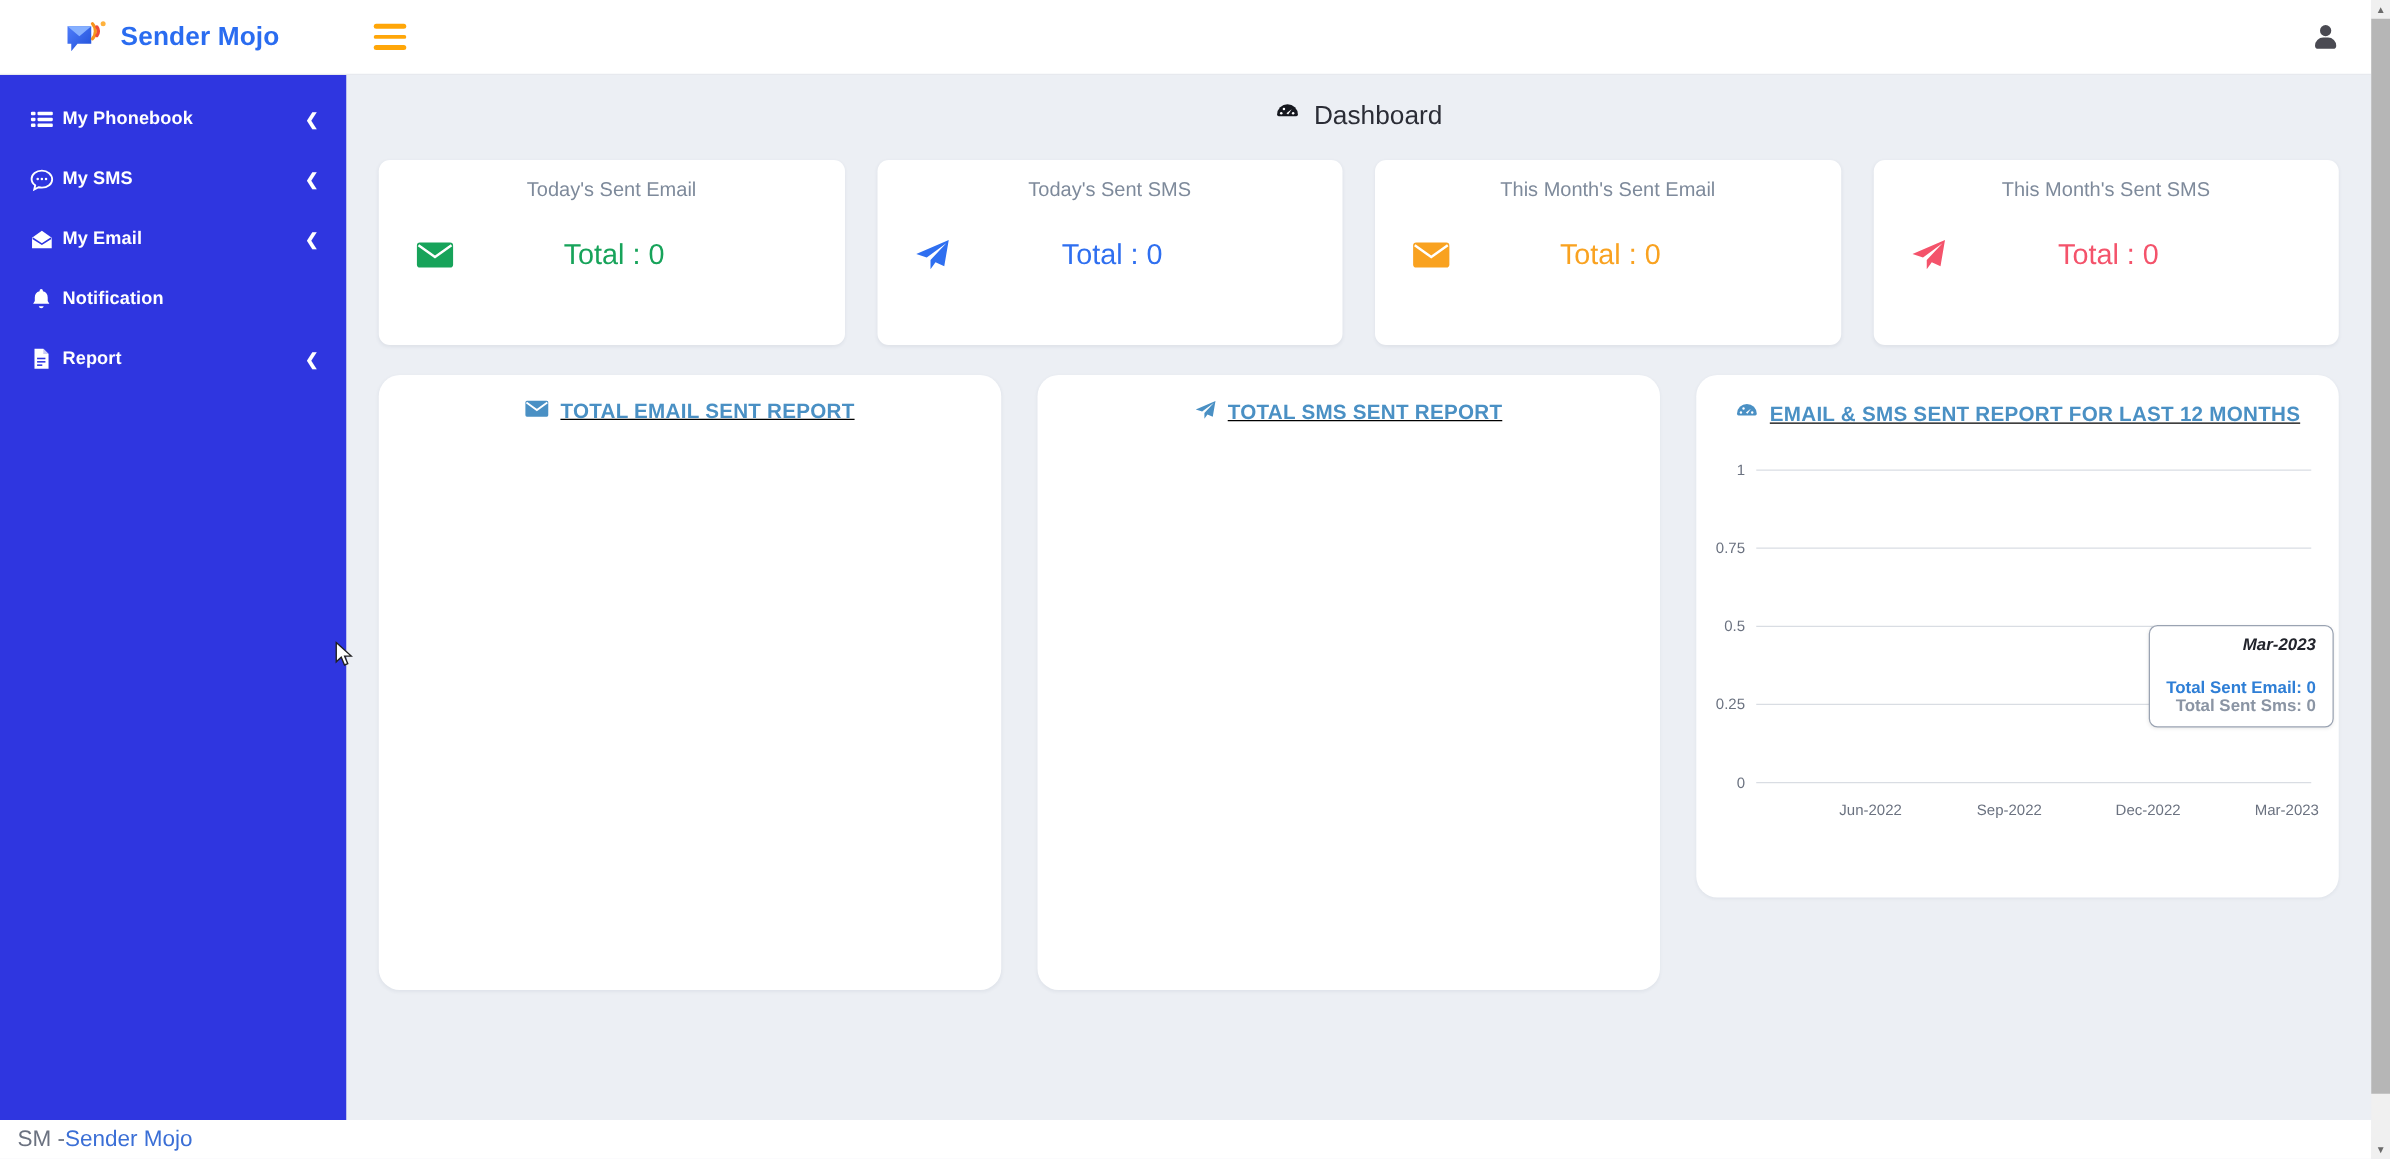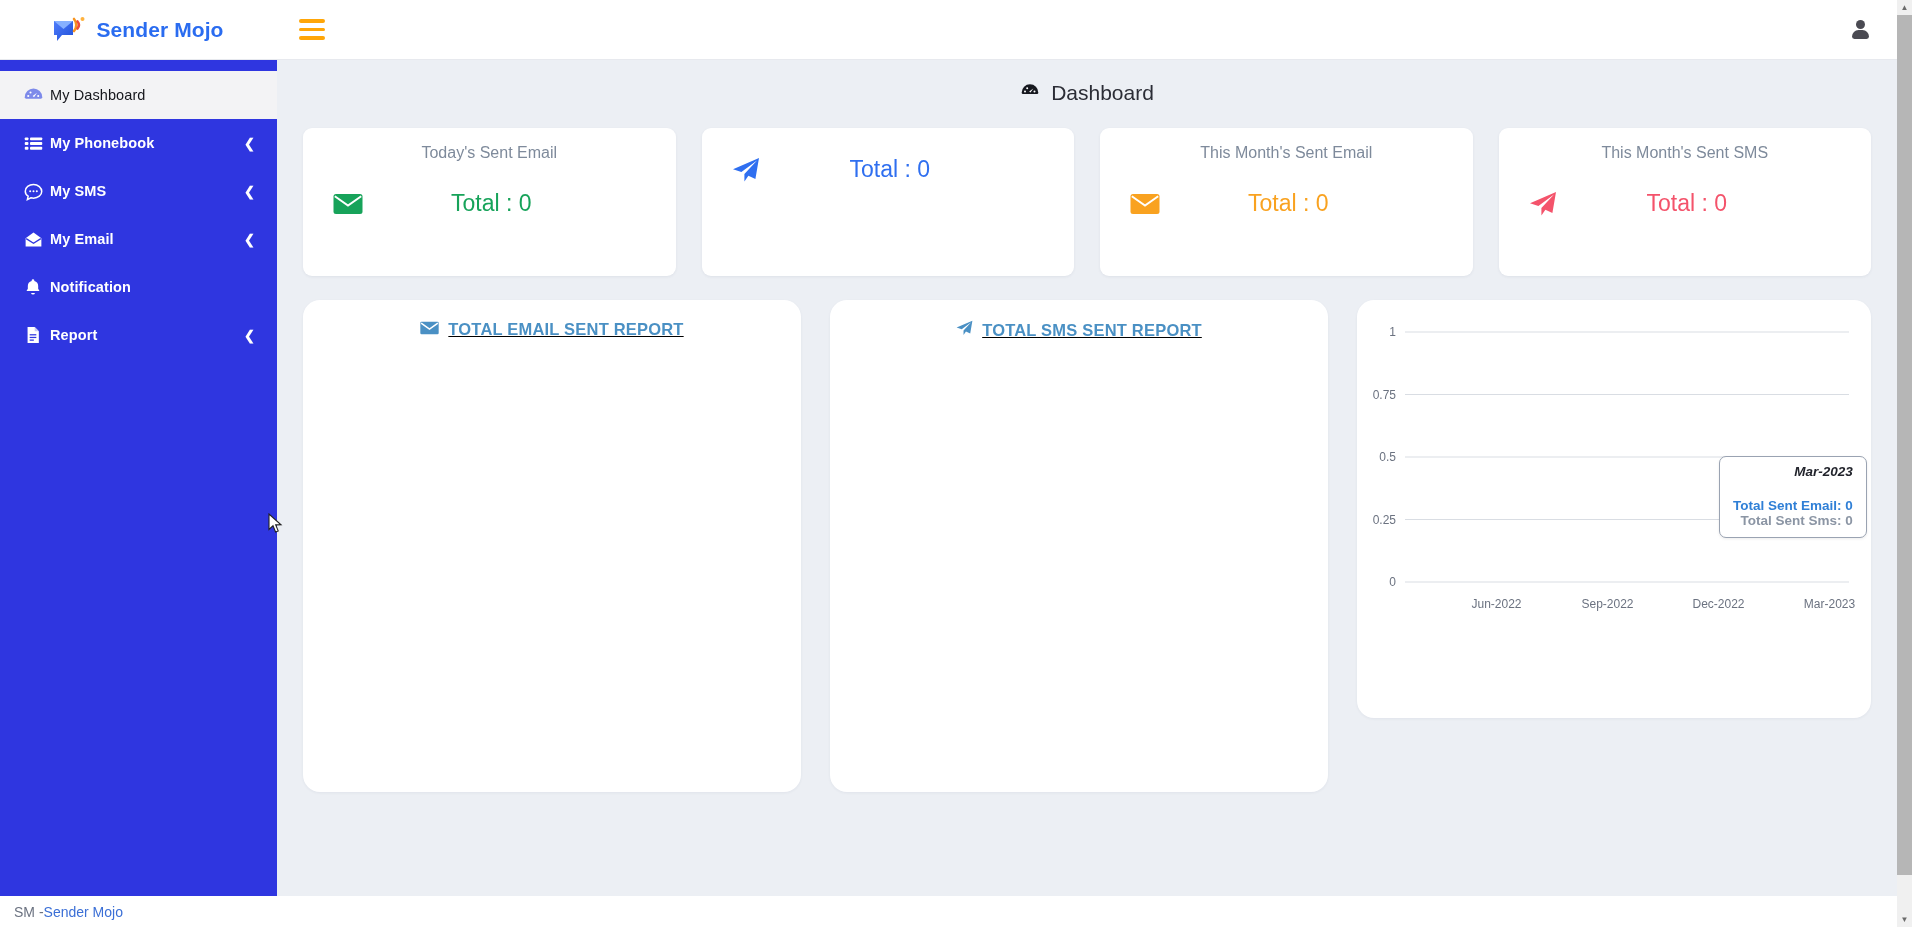--- a/index.html
+++ b/index.html
@@ -74,21 +74,21 @@
     color: #ffffff; line-height: 1;
   }
 
   
   .footer {
     position: absolute; left: 0; bottom: 0;
     width: 1897px; height: 31px;
     background: #ffffff;
     display: flex; align-items: center;
     padding-left: 14px;
-    font-size: 14px; color: #6b7280;
+    font-size: 18px; color: #6b7280;
     z-index: 45;
   }
   .footer a { color: #3b6fd6; text-decoration: none; }
 
   
   .main {
     position: absolute; top: 60px; left: 277px;
     width: 1620px; height: 867px;
     background: #eceff4;
     overflow: hidden;
@@ -208,32 +208,20 @@
       <i></i>
   </div>
   <div class="topbar-right">
     <span class="user-ico"></span>
   </div>
 </div>
 
 <div class="sidebar">
   <div class="side-gap"></div>
 
-  <div class="side-item active">
-    <span class="side-ico">
-      <svg width="21" height="21" viewBox="0 0 24 24">
-        <path d="M12 4a10 10 0 0 0-10 10 1.6 1.6 0 0 0 1.6 1.6h16.8A1.6 1.6 0 0 0 22 14 10 10 0 0 0 12 4z" fill="#7d8aea"></path>
-        <circle cx="6" cy="12.6" r="1.2" fill="#fff"></circle>
-        <circle cx="8.6" cy="8.6" r="1.2" fill="#fff"></circle>
-        <circle cx="17.4" cy="12.6" r="1.2" fill="#fff"></circle>
-        <path d="M12.6 13.9 16 8.9l-5 3.7z" fill="#fff"></path>
-      </svg>
-    </span>
-    <span class="side-label">My Dashboard</span>
-  </div>
 
   <div class="side-item">
     <span class="side-ico">
       <svg width="21" height="21" viewBox="0 0 24 24" fill="#fff">
         <rect x="2" y="5" width="4.2" height="3.2" rx="1"></rect>
           <rect x="8" y="5" width="14" height="3.2" rx="1"></rect>
         <rect x="2" y="10.4" width="4.2" height="3.2" rx="1"></rect>
           <rect x="8" y="10.4" width="14" height="3.2" rx="1"></rect>
         <rect x="2" y="15.8" width="4.2" height="3.2" rx="1"></rect>
           <rect x="8" y="15.8" width="14" height="3.2" rx="1"></rect>
@@ -316,20 +304,21 @@
           <svg width="30" height="22" viewBox="0 0 30 22">
             <rect x="0.5" y="1" width="29" height="20" rx="2.5" fill="#17a35a"></rect>
             <path d="M1.8 3.2 15 12.6 28.2 3.2" fill="none" stroke="#fff" stroke-width="2"></path>
           </svg>
         </span>
         <span class="stat-total" style="color:#17a35a">Total : 0</span>
       </div>
     </div>
 
     <div class="stat-card">
+      <div class="stat-title">Today's Sent SMS</div>
       <div class="stat-body">
         <span class="stat-ico">
           <svg width="28" height="26" viewBox="0 0 28 26">
             <path d="M27 1 1 12.2l8.4 2.8L25 3.6 12.4 17v7.4l4-5.6 7 3.2z" fill="#2f6ff0"></path>
           </svg>
         </span>
         <span class="stat-total" style="color:#2f6ff0">Total : 0</span>
       </div>
     </div>
 
@@ -380,20 +369,32 @@
           <svg width="17" height="16" viewBox="0 0 28 26">
             <path d="M27 1 1 12.2l8.4 2.8L25 3.6 12.4 17v7.4l4-5.6 7 3.2z" fill="#4a90c4"></path>
           </svg>
         </span>
         <span>TOTAL SMS SENT REPORT</span>
       </div>
       <div></div>
     </div>
 
     <div class="panel p3">
+      <div class="panel-head">
+        <span>
+          <svg width="19" height="19" viewBox="0 0 24 24">
+            <path d="M12 4a10 10 0 0 0-10 10 1.6 1.6 0 0 0 1.6 1.6h16.8A1.6 1.6 0 0 0 22 14 10 10 0 0 0 12 4z" fill="#4a90c4"></path>
+            <circle cx="6" cy="12.6" r="1.2" fill="#fff"></circle>
+              <circle cx="8.6" cy="8.6" r="1.2" fill="#fff"></circle>
+            <circle cx="17.4" cy="12.6" r="1.2" fill="#fff"></circle>
+              <path d="M12.6 13.9 16 8.9l-5 3.7z" fill="#fff"></path>
+          </svg>
+        </span>
+        <span>EMAIL &amp; SMS SENT REPORT FOR LAST 12 MONTHS</span>
+      </div>
 
       <div class="chart-wrap">
         <svg class="chart-svg" id="chart-svg" width="500" height="330" viewBox="0 0 500 330">
             <line x1="48" x2="492" y1="18" y2="18" stroke="#d9dde3" stroke-width="1"></line>
             <text x="39" y="22" text-anchor="end" font-family="&quot;Liberation Sans&quot;, sans-serif" font-size="12" fill="#6b7280">1</text>
             <line x1="48" x2="492" y1="80.5" y2="80.5" stroke="#d9dde3" stroke-width="1"></line>
             <text x="39" y="84.5" text-anchor="end" font-family="&quot;Liberation Sans&quot;, sans-serif" font-size="12" fill="#6b7280">0.75</text>
             <line x1="48" x2="492" y1="143" y2="143" stroke="#d9dde3" stroke-width="1"></line>
             <text x="39" y="147" text-anchor="end" font-family="&quot;Liberation Sans&quot;, sans-serif" font-size="12" fill="#6b7280">0.5</text>
             <line x1="48" x2="492" y1="205.5" y2="205.5" stroke="#d9dde3" stroke-width="1"></line>

